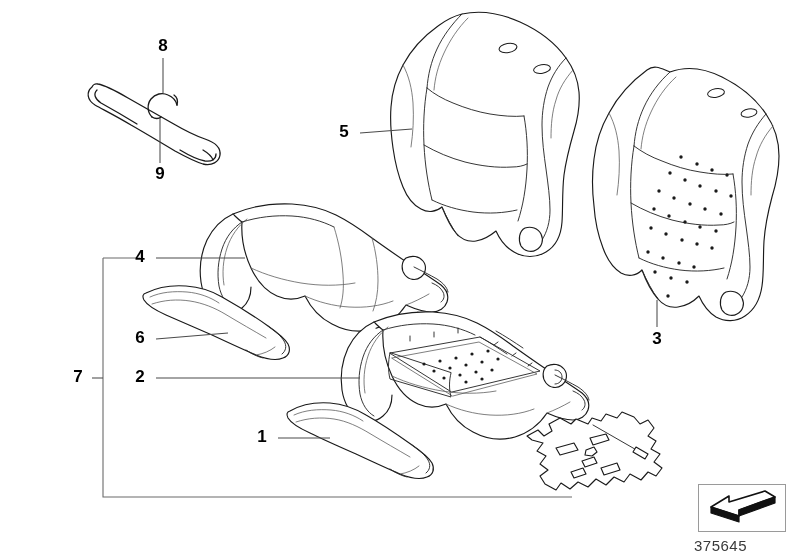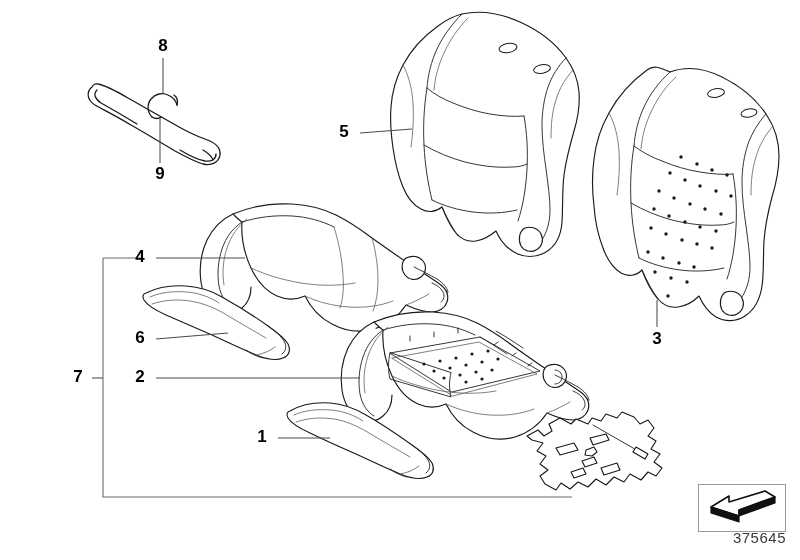--- a/index.html
+++ b/index.html
@@ -76,26 +76,26 @@
     font-family: "Liberation Sans", sans-serif;
     font-size: 17px;
     font-weight: bold;
     fill: #000000;
     text-anchor: middle;
     dominant-baseline: middle;
   }
   .footer-id {
     position: absolute;
     right: 14px;
-    bottom: 14px;
+    bottom: 6px;
     font-family: "Liberation Sans", sans-serif;
     font-size: 15px;
     color: #3a3a3a;
     letter-spacing: 0.5px;
-    text-align: right;
+    text-align: left;
     width: 92px;
   }
   #view-indicator {
     position: absolute;
     right: 14px;
     bottom: 28px;
     width: 88px;
     height: 48px;
     border: 1px solid #9a9a9a;
     background: #ffffff;

